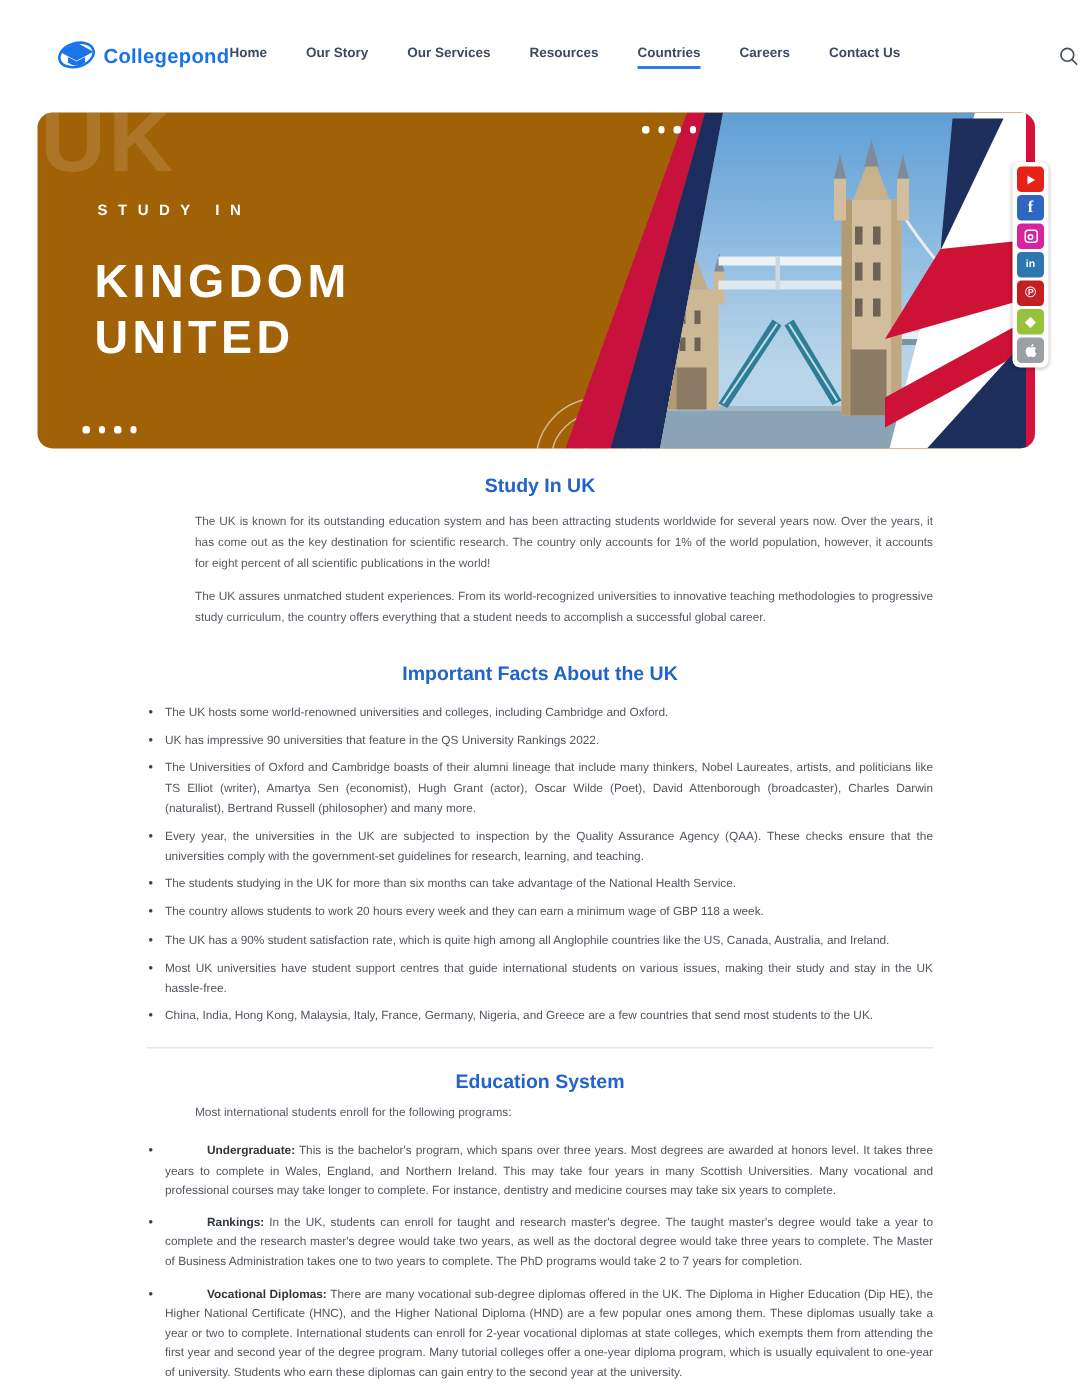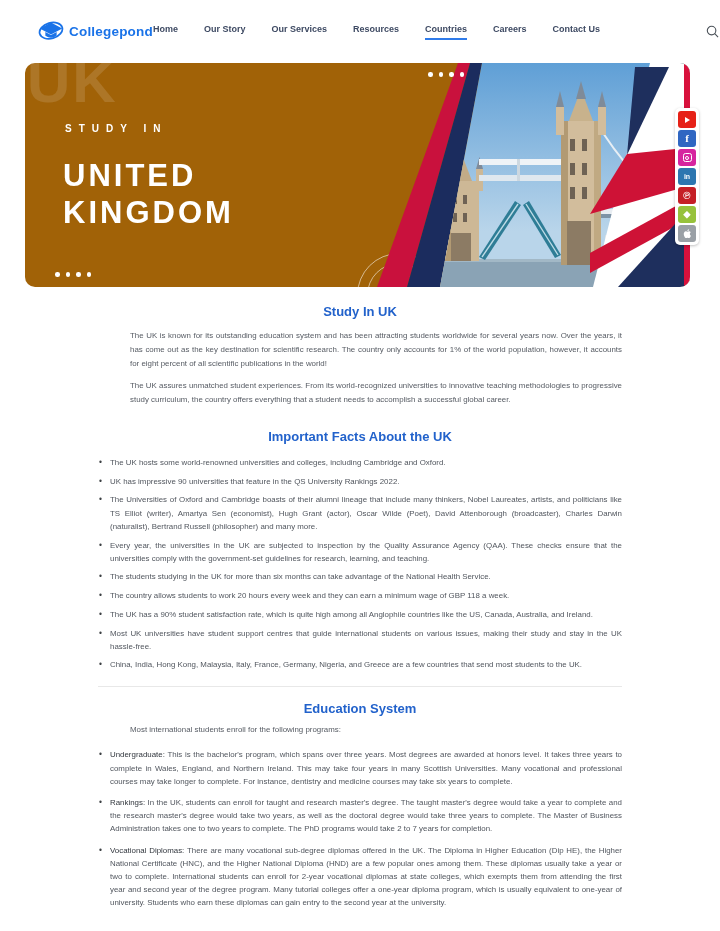--- a/index.html
+++ b/index.html
@@ -7,21 +7,21 @@
   body {
     height: 931px;
     overflow: hidden;
     background: #ffffff;
     font-family: "Liberation Sans", sans-serif;
     position: relative;
   }
 
   
   .header {
-    height: 63px;
+    height: 75px;
     display: flex;
     align-items: center;
     padding: 0 32px 0 38px;
     background: #fff;
   }
   .logo { display: flex; align-items: center; gap: 5px; cursor: pointer; }
   .logo-text { color: #1a73e8; font-weight: 700; font-size: 13.5px; letter-spacing: .2px; }
   .nav { display: flex; align-items: flex-start; gap: 26px; margin-left: auto; }
   .nav-item {
     font-size: 9px; font-weight: 700; color: #3e4a63;
@@ -97,21 +97,21 @@
   .bullet-list li {
     position: relative; padding-left: 12px; margin-bottom: 5.5px;
     color: #51565e; font-size: 7.9px; line-height: 13.2px; text-align: justify;
   }
   .bullet-list li::before {
     content: "\2022"; position: absolute; left: 1px; top: 0;
     color: #3c4043; font-size: 8.5px;
   }
   .divider { border: none; border-top: 1px solid #e8e8e8; margin: 14px 0 0; }
   .edu-list li { margin-bottom: 8px; }
-  .lead { font-weight: 400; color: #31363d; }
+  .lead { font-weight: 700; color: #31363d; margin-left: 28px; }
   .facts-heading { margin-top: 22px; }
   .edu-heading { margin-top: 14px; margin-bottom: 7px; }
 </style>
 </head>
 <body>
 
 <div class="header">
   <div class="logo">
     <span style="line-height:0">
       <svg width="26" height="21" viewBox="0 0 30 24">
@@ -136,22 +136,22 @@
       <circle cx="6" cy="6" r="4.6"></circle>
         <line x1="9.4" y1="9.4" x2="13" y2="13"></line>
     </svg>
   </button>
 </div>
 
 <div class="hero">
   <div class="hero-watermark">UK</div>
   <div class="hero-kicker">STUDY IN</div>
   <div class="hero-title">
+    <div>KINGDOM</div>
     <div>UNITED</div>
-    <div>KINGDOM</div>
   </div>
 
   <div class="dots dots-bl">
       <span></span>
       <span></span>
       <span></span>
       <span></span>
     </div>
   <div class="dots dots-tr">
       <span></span>

